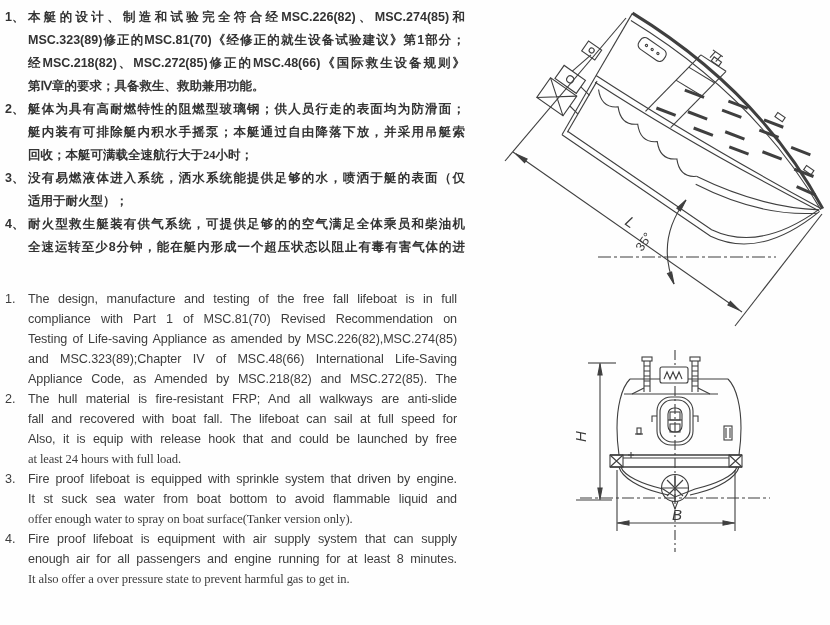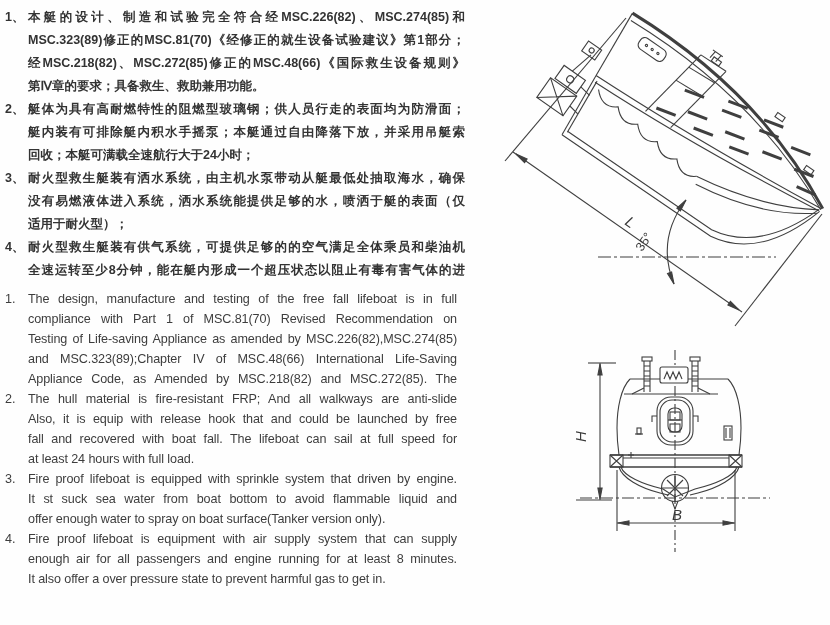--- a/index.html
+++ b/index.html
@@ -8,21 +8,21 @@
     font-family:"Liberation Sans",sans-serif;color:#3a3a3a;overflow:hidden;
   }
   
   .notes{position:absolute;}
   #cn-notes{left:5px;top:6px;width:460px;font-size:12.5px;line-height:23px;font-weight:bold;color:#333;}
   #en-notes{left:5px;top:289px;width:452px;font-size:12.6px;line-height:20px;color:#3d3d3d;letter-spacing:-0.1px;}
   .note{display:flex;}
   .note .num{flex:0 0 23px;white-space:nowrap;}
   .note .body{flex:1;min-width:0;}
   .note .ln{white-space:nowrap;text-align:justify;text-align-last:justify;}
-  .note .ln.last{text-align-last:left;}
+  .note .ln.last{text-align-last:left;font-family:Liberation Serif, serif;}
   
   .drawing{position:absolute;}
   #side-view{left:478px;top:0;}
   #stern-view{left:560px;top:330px;}
   svg text{font-family:"Liberation Sans",sans-serif;fill:#3a3a3a;}
   .dimlabel{font-size:15px;font-style:italic;}
   .anglabel{font-size:12.5px;}
 </style>
 </head>
 <body>
@@ -43,21 +43,20 @@
         <div class="num">2、</div>
         <div class="body">
           <div class="ln">艇体为具有高耐燃特性的阻燃型玻璃钢；供人员行走的表面均为防滑面；</div>
           <div class="ln">艇内装有可排除艇内积水手摇泵；本艇通过自由降落下放，并采用吊艇索</div>
           <div class="ln last">回收；本艇可满载全速航行大于24小时；</div>
         </div>
       </div>
       <div class="note">
         <div class="num">3、</div>
         <div class="body">
-          <div class="ln">耐火型救生艇装有洒水系统，由主机水泵带动从艇最低处抽取海水，确保</div>
           <div class="ln">没有易燃液体进入系统，洒水系统能提供足够的水，喷洒于艇的表面（仅</div>
           <div class="ln last">适用于耐火型）；</div>
         </div>
       </div>
       <div class="note">
         <div class="num">4、</div>
         <div class="body">
           <div class="ln">耐火型救生艇装有供气系统，可提供足够的的空气满足全体乘员和柴油机</div>
           <div class="ln">全速运转至少8分钟，能在艇内形成一个超压状态以阻止有毒有害气体的进</div>
         </div>
@@ -72,22 +71,22 @@
           <div class="ln">compliance with Part 1 of MSC.81(70) Revised Recommendation on</div>
           <div class="ln">Testing of Life-saving Appliance as amended by MSC.226(82),MSC.274(85)</div>
           <div class="ln">and MSC.323(89);Chapter IV of MSC.48(66) International Life-Saving</div>
           <div class="ln">Appliance Code, as Amended by MSC.218(82) and MSC.272(85).  The</div>
         </div>
       </div>
       <div class="note">
         <div class="num">2.</div>
         <div class="body">
           <div class="ln">The hull material is fire-resistant FRP; And all walkways are anti-slide</div>
+          <div class="ln">fall and recovered with boat fall.  The lifeboat can sail at full speed for</div>
           <div class="ln">Also, it is equip with release hook that and could be launched by free</div>
-          <div class="ln">fall and recovered with boat fall.  The lifeboat can sail at full speed for</div>
           <div class="ln last">at least 24 hours with full load.</div>
         </div>
       </div>
       <div class="note">
         <div class="num">3.</div>
         <div class="body">
           <div class="ln">Fire proof lifeboat is equipped with sprinkle system that driven by engine.</div>
           <div class="ln">It st suck sea water from boat bottom to avoid flammable liquid and</div>
           <div class="ln last">offer enough water to spray on boat surface(Tanker version only).</div>
         </div>

